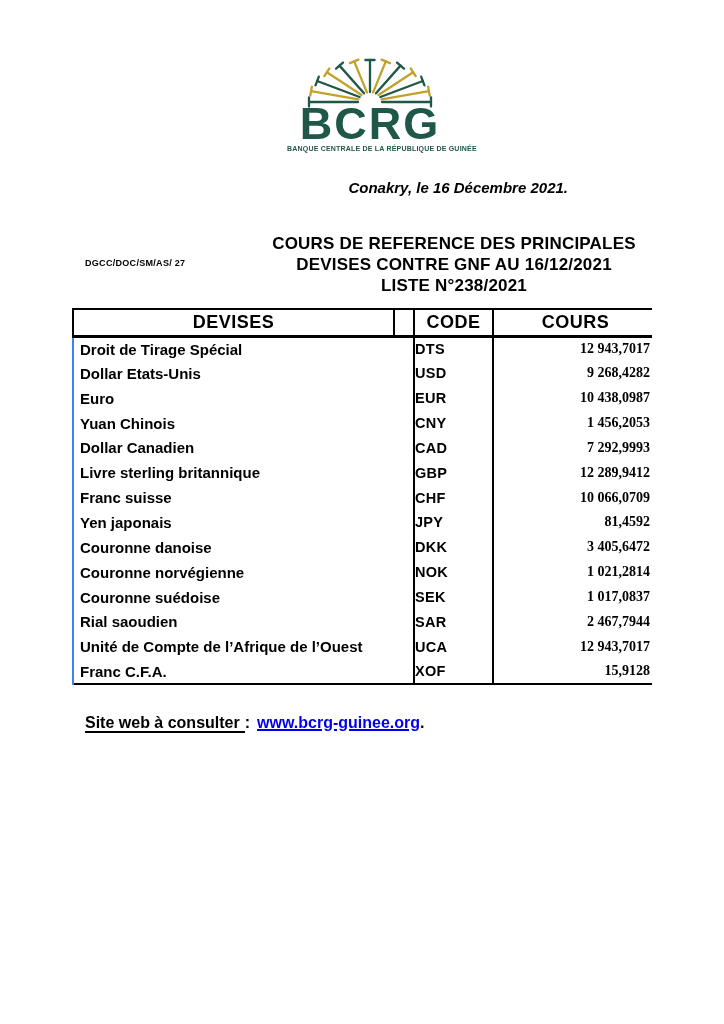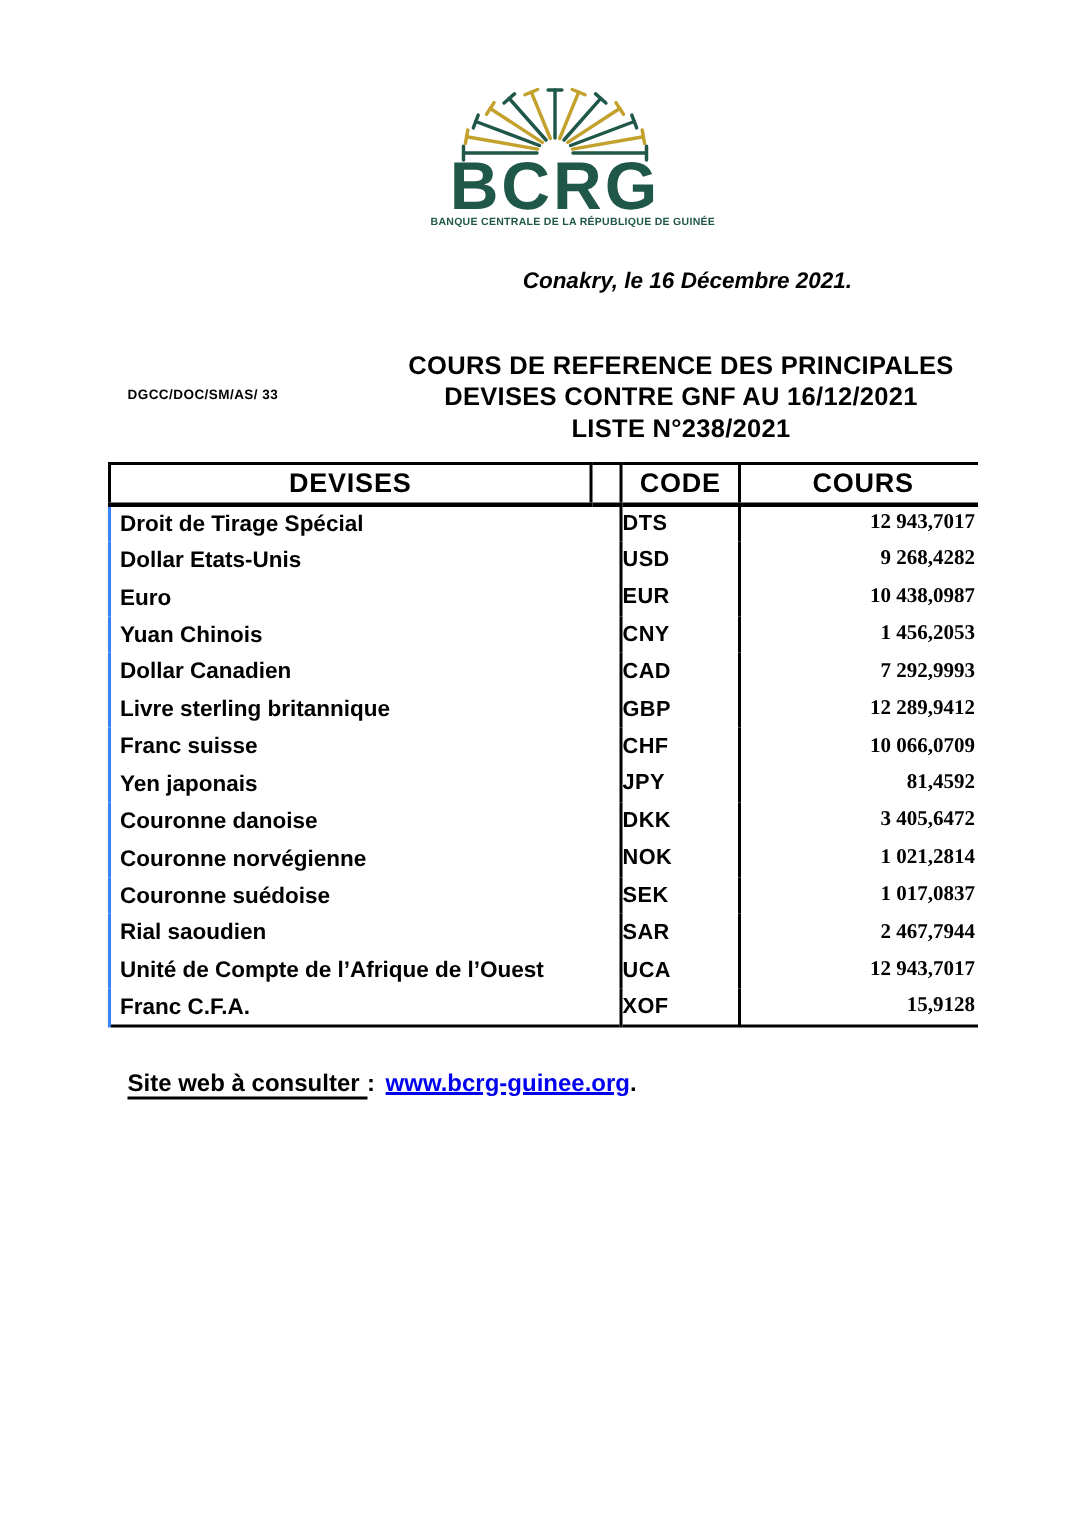--- a/index.html
+++ b/index.html
@@ -115,21 +115,21 @@
         <line x1="128.12858203109494" y1="36.59845013027012" x2="129.7143687761714" y2="45.660750081118124" class="ray-y"></line>
         <line x1="82" y1="52" x2="131" y2="52" class="ray-g"></line>
         <line x1="131" y1="47.4" x2="131" y2="56.6" class="ray-g"></line>
       </svg>
     <div class="wordmark">BCRG</div>
     <div class="tagline">BANQUE CENTRALE DE LA RÉPUBLIQUE DE GUINÉE</div>
   </div>
 
   <div class="date-line">Conakry, le 16 Décembre 2021.</div>
 
-  <div class="ref-code">DGCC/DOC/SM/AS/ 33</div>
+  <div class="ref-code">DGCC/DOC/SM/AS/ 27</div>
 
   <div class="doc-title">
     <div>COURS DE REFERENCE DES PRINCIPALES</div>
     <div>DEVISES CONTRE GNF AU 16/12/2021</div>
     <div>LISTE N°238/2021</div>
   </div>
 
   <table class="rates-table">
     <colgroup>
       <col style="width:321px">

